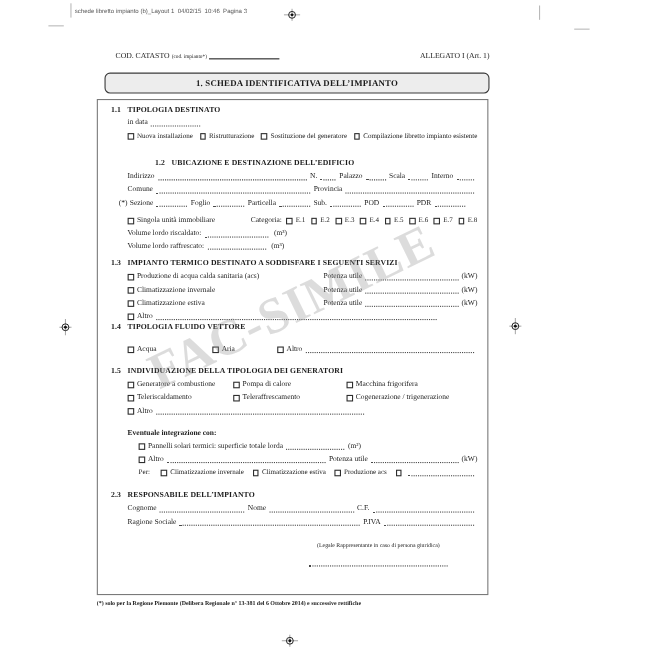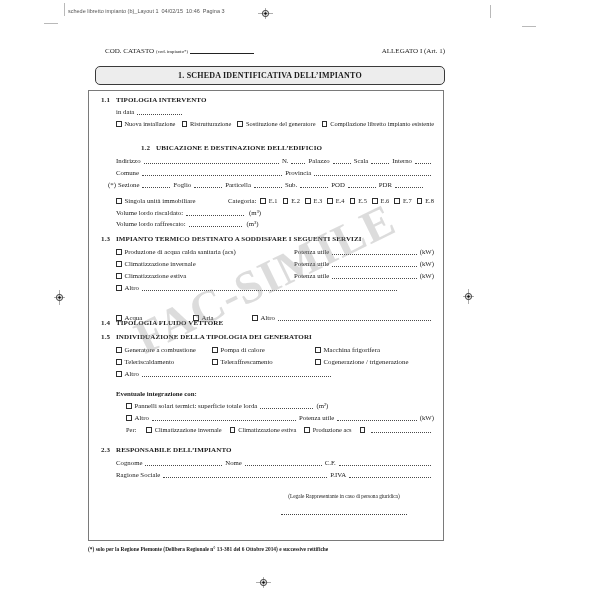--- a/index.html
+++ b/index.html
@@ -10,21 +10,21 @@
   .slug{position:absolute;left:68px;top:8px;font-family:"Liberation Sans",sans-serif;
         font-size:5.5px;color:#555;white-space:pre;}
   .crop{position:absolute;background:#b9b9b9;}
   .crop.v{width:1px;height:13px;}
   .crop.h{height:1px;width:14px;}
   .regmark{position:absolute;width:15px;height:15px;}
 
   
   .header-strip{position:absolute;left:105px;top:47px;width:340px;display:flex;
                 justify-content:space-between;align-items:baseline;font-size:7px;}
-  .hs-left{display:flex;align-items:center;}
+  .hs-left{display:flex;align-items:flex-end;}
   .cod-note{font-size:4.8px;margin:0 2px;}
   .uline{display:inline-block;width:64px;border-bottom:0.8px solid #222;height:0;align-self:flex-end;margin-bottom:1px;}
 
   .titlebox{position:absolute;left:95px;top:66px;width:350px;height:19px;box-sizing:border-box;
             background:#ededed;border:1px solid #3a3a3a;border-radius:5px;
             display:flex;align-items:center;justify-content:center;
             font-weight:bold;font-size:8px;letter-spacing:0.2px;}
 
   
   .formbox{position:absolute;left:88px;top:90px;width:356px;height:451px;
@@ -118,21 +118,21 @@
 </div>
 
 <div class="titlebox">
     <span>1. SCHEDA IDENTIFICATIVA DELL’IMPIANTO</span>
   </div>
 
 <div class="formbox">
 
   <div class="line hline" style="top:5px;">
     <span class="num">1.1</span>
-    <span>TIPOLOGIA INTERVENTO</span>
+    <span>TIPOLOGIA DESTINATO</span>
   </div>
   <div class="line" style="top:17px;">
     <span>in data</span>
     <span class="dots dfix w45"></span>
   </div>
   <div class="line tight between" style="top:29px;">
     <span class="item">
         <span class="cb"></span>
         <span>Nuova installazione</span>
       </span>
@@ -270,21 +270,21 @@
     <span class="dots"></span>
     <span>(kW)</span>
   </div>
   <div class="line" style="top:193px;">
     <span class="cb"></span>
     <span>Altro</span>
     <span class="dots"></span>
     <span class="sp sp34"></span>
   </div>
 
-  <div class="line hline" style="top:228px;align-items:flex-end;">
+  <div class="line hline" style="top:202px;align-items:flex-end;">
     <span class="num">1.4</span>
     <span>TIPOLOGIA FLUIDO VETTORE</span>
   </div>
   <div class="line" style="top:223px;">
     <span class="col c77">
         <span class="cb"></span>
         <span>Acqua</span>
       </span>
     <span class="col c59">
         <span class="cb"></span>

